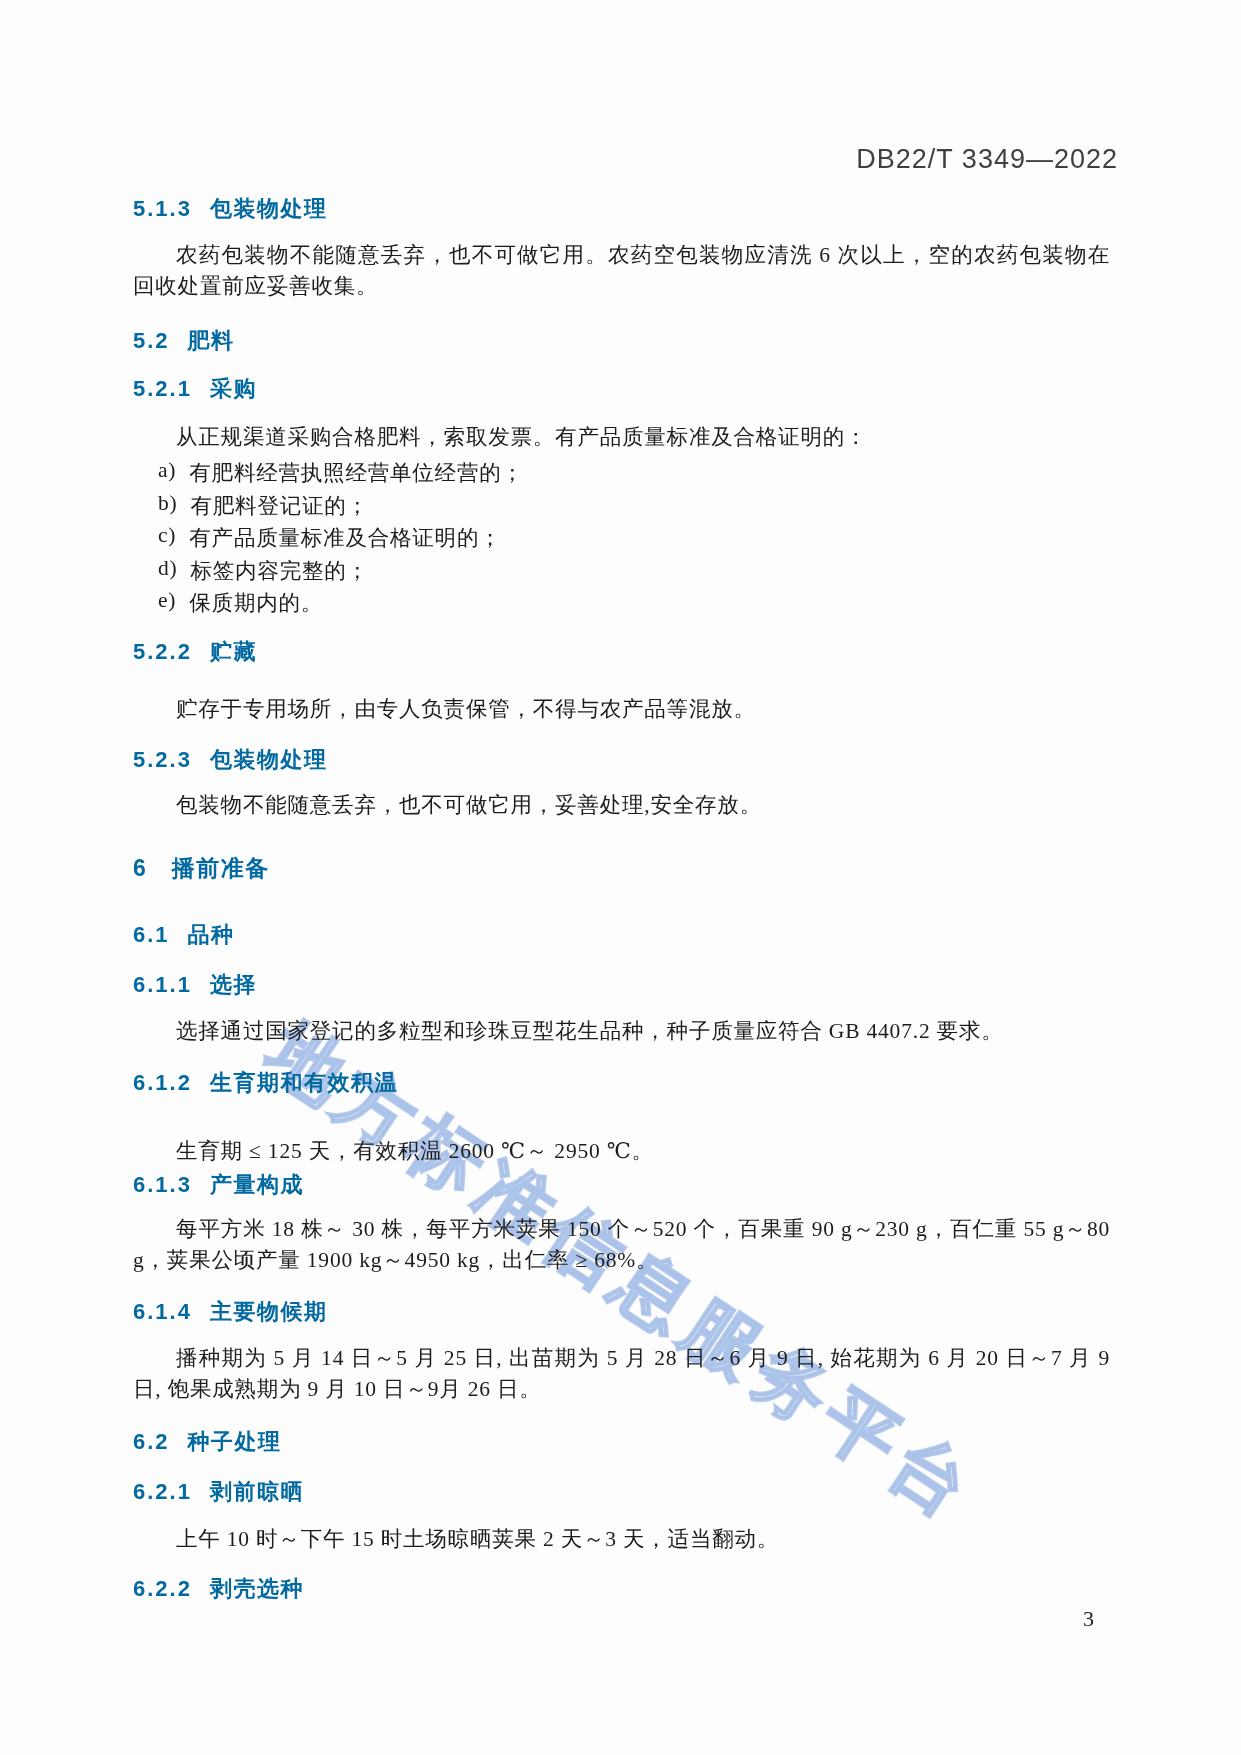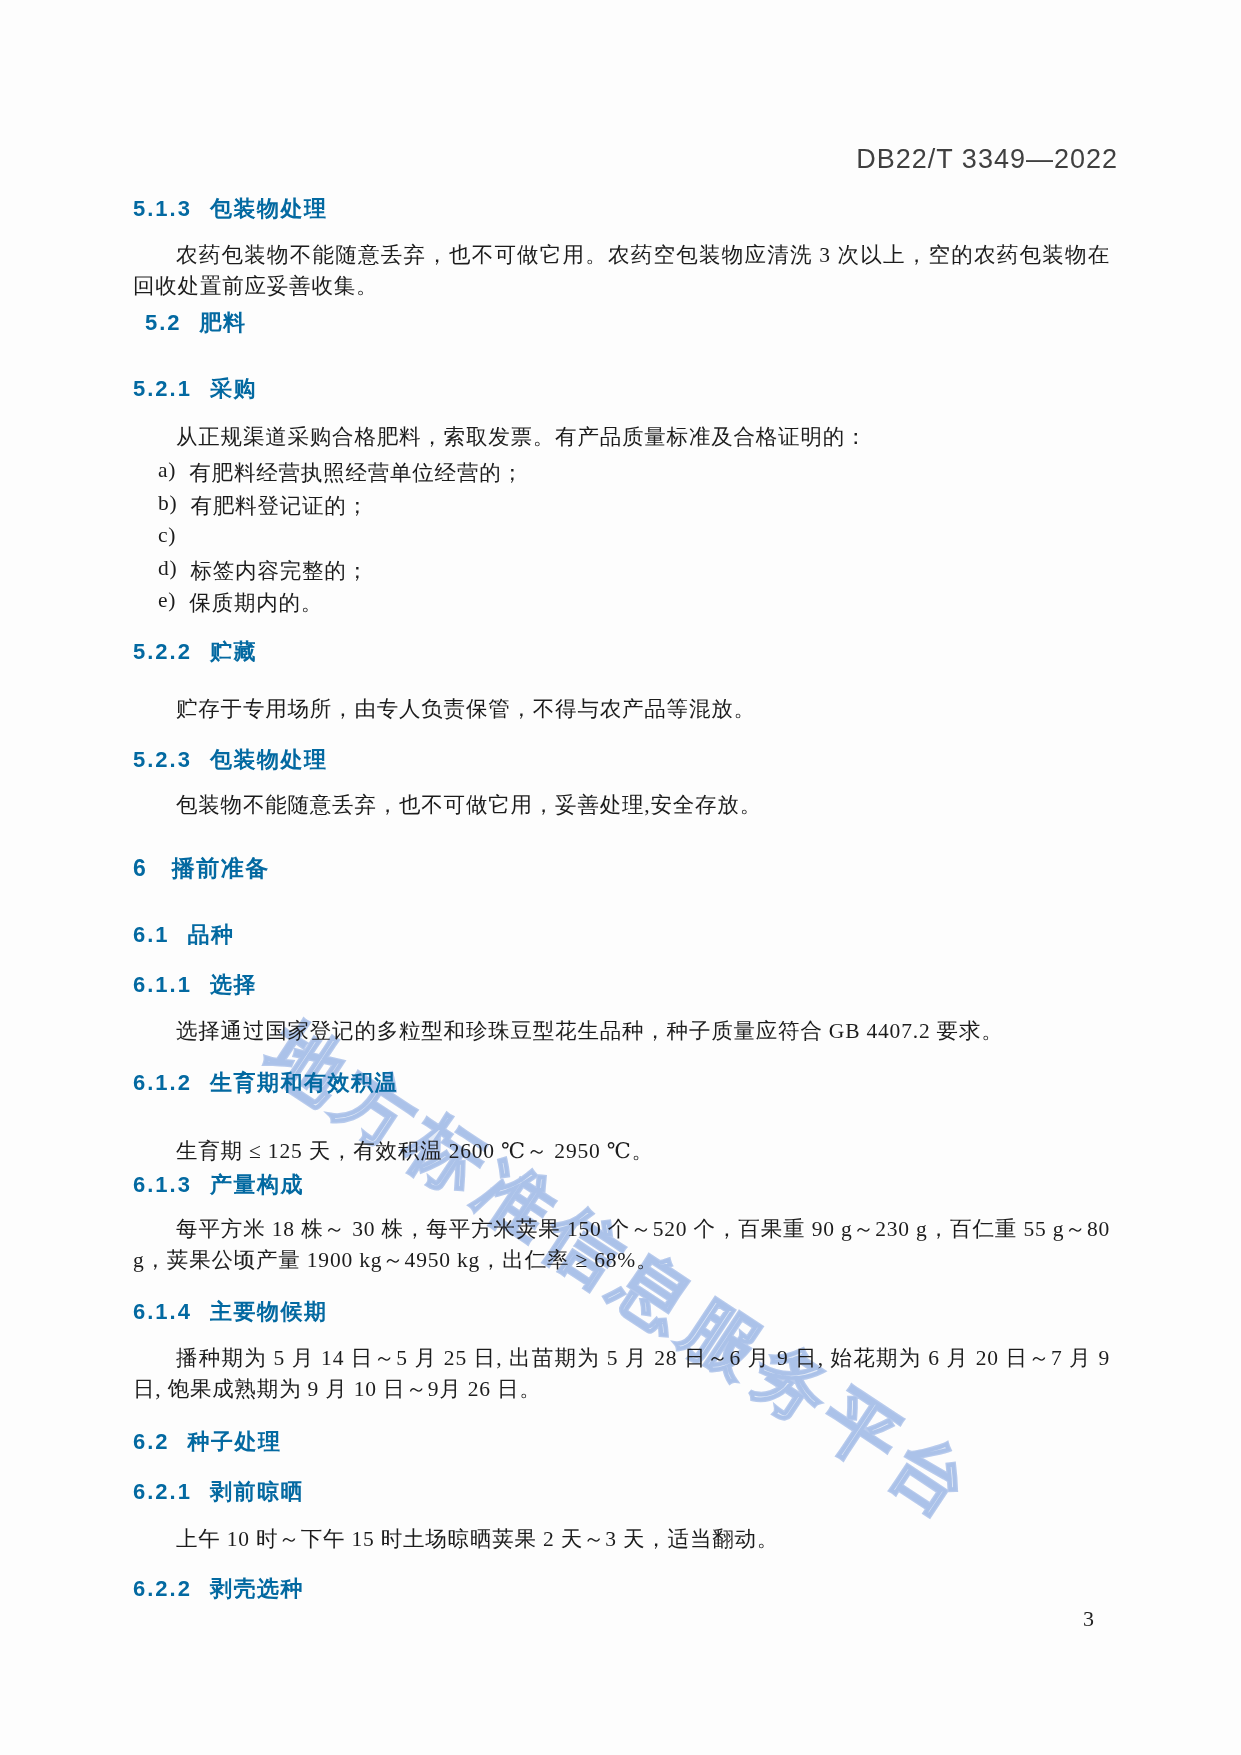--- a/index.html
+++ b/index.html
@@ -56,42 +56,43 @@
 
 <div class="page">
 
   <div class="watermark">地方标准信息服务平台</div>
 
   <div class="doc-header">DB22/T 3349—2022</div>
 
   <div class="heading" style="top:194px;">
     <span class="num">5.1.3</span><span>包装物处理</span>
   </div>
-  <div class="para" style="top:240px;">农药包装物不能随意丢弃，也不可做它用。农药空包装物应清洗 3 次以上，空的农药包装物在回收处置前应妥善收集。</div>
+  <div class="para" style="top:240px;">农药包装物不能随意丢弃，也不可做它用。农药空包装物应清洗 6 次以上，空的农药包装物在回收处置前应妥善收集。</div>
 
-  <div class="heading" style="top:308px;margin-left:12px;">
+  <div class="heading" style="top:326px;">
     <span class="num">5.2</span><span>肥料</span>
   </div>
 
   <div class="heading" style="top:374px;">
     <span class="num">5.2.1</span><span>采购</span>
   </div>
   <div class="para" style="top:422px;">从正规渠道采购合格肥料，索取发票。有产品质量标准及合格证明的：</div>
 
   <div class="list" style="top:458px;">
     <div class="li">
       <span class="lbl">a)</span>
         <span>有肥料经营执照经营单位经营的；</span>
     </div>
     <div class="li">
       <span class="lbl">b)</span>
         <span>有肥料登记证的；</span>
     </div>
     <div class="li">
       <span class="lbl">c)</span>
+        <span>有产品质量标准及合格证明的；</span>
     </div>
     <div class="li">
       <span class="lbl">d)</span>
         <span>标签内容完整的；</span>
     </div>
     <div class="li">
       <span class="lbl">e)</span>
         <span>保质期内的。</span>
     </div>
   </div>

